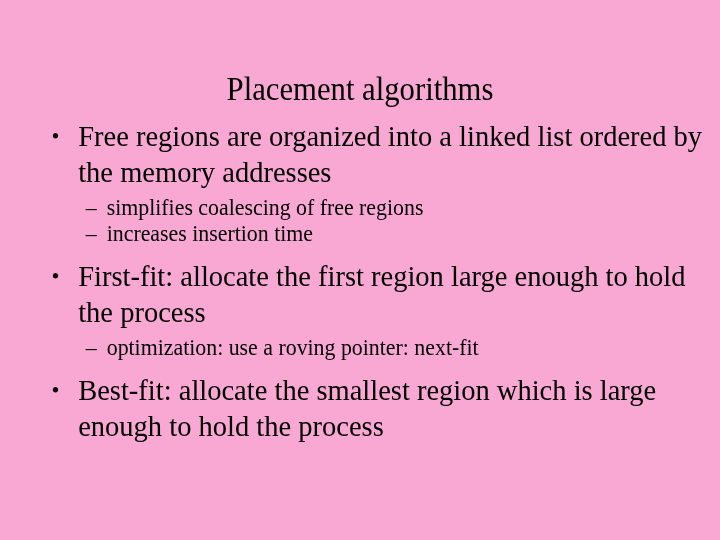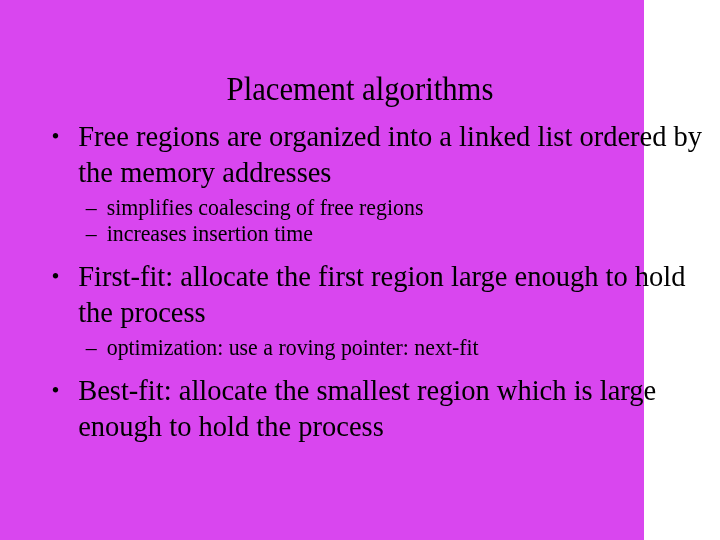--- a/index.html
+++ b/index.html
@@ -12,23 +12,23 @@
     width: 720px;
     height: 540px;
     overflow: hidden;
     font-family: "Liberation Serif", "DejaVu Serif", serif;
     color: #000000;
     -webkit-font-smoothing: none;
   }
 
   .slide {
     position: relative;
-    width: 644px;
+    width: 720px;
     height: 540px;
-    background: #d946ef;
+    background: #f9a8d4;
     box-sizing: border-box;
   }
 
   
   .slide-title {
     position: absolute;
     left: 0;
     top: 47px;
     width: 720px;
     text-align: center;

